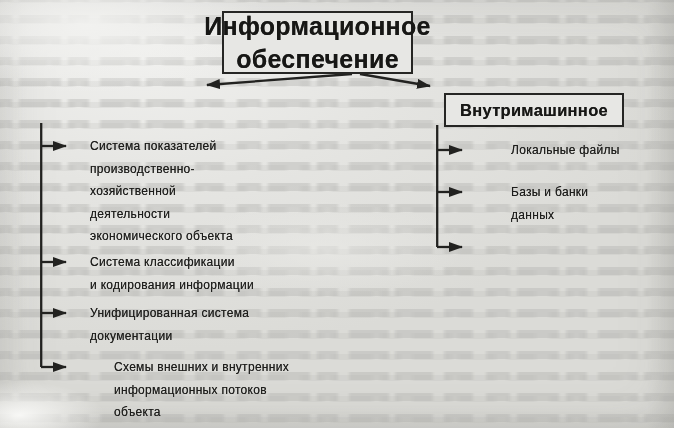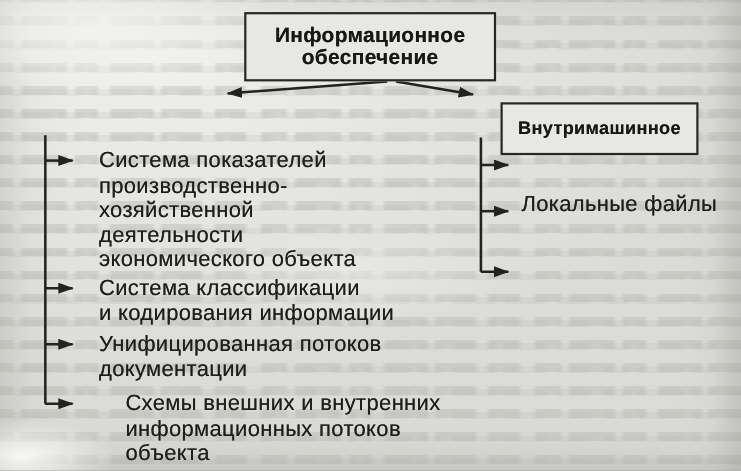--- a/index.html
+++ b/index.html
@@ -43,34 +43,34 @@
   
   svg.connectors{position:absolute;inset:0;pointer-events:none;}
   
   .node{
     position:absolute;box-sizing:border-box;
     border:2.5px solid #262624;background:#e7e7e4;
     display:flex;align-items:center;justify-content:center;text-align:center;
     color:#17171                5;color:#171715;
     text-shadow:0 0 .6px rgba(25,25,22,.8);
   }
-  .node.root{left:222px;top:11px;width:229px;height:63px;
-    font-weight:bold;font-size:19px;line-height:20px;letter-spacing:.3px;white-space:pre-line;}
+  .node.root{left:222px;top:11px;width:191px;height:63px;
+    font-weight:bold;font-size:25px;line-height:33px;letter-spacing:.3px;white-space:pre-line;}
   .node.left-box{left:40px;top:90px;width:157px;height:35px;
     font-weight:bold;font-size:16.5px;letter-spacing:.3px;}
-  .node.right-box{left:455px;top:93px;width:180px;height:48px;
+  .node.right-box{left:444px;top:93px;width:180px;height:34px;
     font-weight:bold;font-size:16.5px;letter-spacing:.3px;}
   
   .item{
     position:absolute;white-space:pre-line;
-    font-size:20px;line-height:22.5px;letter-spacing:.3px;color:#1d1d1b;
+    font-size:12px;line-height:22.5px;letter-spacing:.3px;color:#1d1d1b;
     text-shadow:0 0 .6px rgba(30,30,28,.75);
   }
   .item.l{left:90px;}
-  .item.r{left:474px;margin-top:36px;}
+  .item.r{left:511px;}
   .li1{top:135px;} .li2{top:251px;} .li3{top:302px;} .li4{top:356px;margin-left:24px;}
   .ri1{top:139px;} .ri2{top:181px;} .ri3{top:236px;}
 </style>
 </head>
 <body>
 
 <div class="page">
 
   <div class="ghost"></div>
   <div class="ghost g2"></div>
@@ -106,21 +106,23 @@
 
   <div class="node right-box">Внутримашинное</div>
 
   <div class="item l li1">Система показателей
 производственно-
 хозяйственной
 деятельности
 экономического объекта</div>
   <div class="item l li2">Система классификации
 и кодирования информации</div>
-  <div class="item l li3">Унифицированная потоков
+  <div class="item l li3">Унифицированная система
 документации</div>
   <div class="item l li4">Схемы внешних и внутренних
 информационных потоков
 объекта</div>
 
   <div class="item r ri1">Локальные файлы</div>
+  <div class="item r ri2">Базы и банки
+данных</div>
 
 </div>
 
 </body></html>

